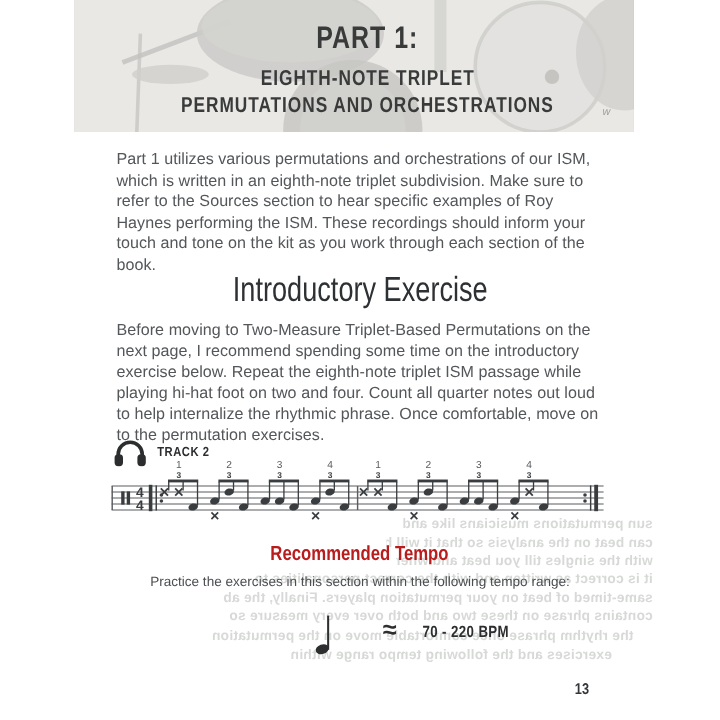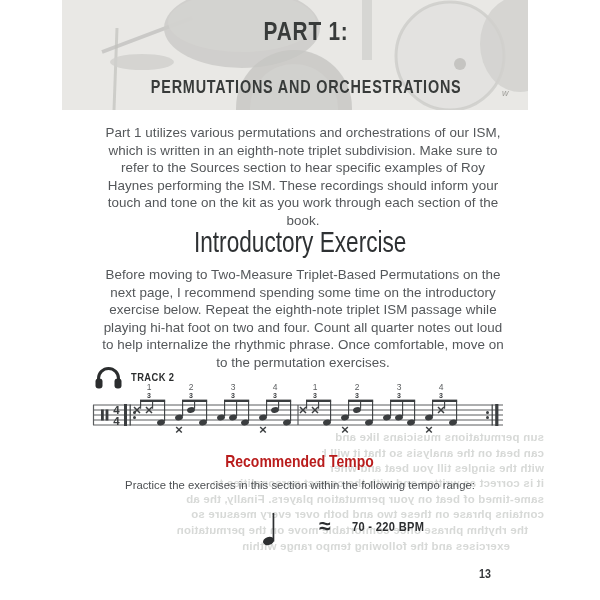--- a/index.html
+++ b/index.html
@@ -12,21 +12,21 @@
   .header-photo svg{position:absolute;left:0;top:0;}
   .header-titles{position:absolute;left:0;top:0;width:100%;height:100%;text-align:center;z-index:2;margin-left:11px;}
   .h-line{display:block;width:100%;text-align:center;color:#383b3a;font-weight:bold;}
   .h-line > span{display:inline-block;transform:scaleX(0.8);transform-origin:50% 50%;letter-spacing:1px;white-space:nowrap;}
   .h-title{position:absolute;top:16px;left:0;font-size:26px;}
   .h-sub1{position:absolute;top:55px;left:0;font-size:18px;}
   .h-sub2{position:absolute;top:77px;left:0;font-size:18px;}
   
   .para{
     position:absolute;left:97px;width:412px;color:#54575a;
-    font-size:13.4px;line-height:17.6px;letter-spacing:0.05px;z-index:2;text-align:center;
+    font-size:13.4px;line-height:17.6px;letter-spacing:0.05px;z-index:2;
   }
   .para-1{top:124px;}
   .para-2{top:266px;}
   .sec-heading{position:absolute;top:226px;left:0;width:100%;text-align:center;color:#2e3133;font-weight:normal;font-size:29px;z-index:2;}
   .sec-heading > span{display:inline-block;transform:scaleX(0.78);transform-origin:50% 50%;}
   
   .track-row{position:absolute;left:94px;top:365px;height:24px;display:flex;align-items:center;z-index:2;}
   .track-label{margin-left:8px;color:#2b2d2e;font-weight:bold;font-size:11px;transform:scaleX(0.85);transform-origin:0 50%;letter-spacing:0.5px;}
   
   .notation{position:absolute;left:85px;top:380px;width:430px;height:64px;z-index:2;}
@@ -76,20 +76,21 @@
       <circle cx="388" cy="56" r="54" fill="#cfcec9" opacity="0.95"></circle>
       <circle cx="388" cy="56" r="54" fill="none" stroke="#a3a29d" stroke-width="3" opacity="0.7"></circle>
       <circle cx="398" cy="64" r="6" fill="#8d8c87" opacity="0.8"></circle>
       <ellipse cx="458" cy="44" rx="40" ry="48" fill="#b0afaa" opacity="0.8"></ellipse>
       <rect x="300" y="0" width="10" height="60" fill="#9a9994" opacity="0.5"></rect>
       <rect x="0" y="0" width="466" height="110" fill="#ffffff" opacity="0.42"></rect>
       <text x="440" y="96" font-size="9" fill="#8d8c87" opacity="0.8" font-style="italic">w</text>
     </svg>
     <div class="header-titles">
       <div class="h-line h-title"><span>PART 1:</span></div>
+      <div class="h-line h-sub1"><span>EIGHTH-NOTE TRIPLET</span></div>
       <div class="h-line h-sub2"><span>PERMUTATIONS AND ORCHESTRATIONS</span></div>
     </div>
   </div>
 
   <div class="para para-1">Part 1 utilizes various permutations and orchestrations of our ISM, which is written in an eighth-note triplet subdivision. Make sure to refer to the Sources section to hear specific examples of Roy Haynes performing the ISM. These recordings should inform your touch and tone on the kit as you work through each section of the book.</div>
 
   <div class="sec-heading"><span>Introductory Exercise</span></div>
   <div class="para para-2">Before moving to Two-Measure Triplet-Based Permutations on the next page, I recommend spending some time on the introductory exercise below. Repeat the eighth-note triplet ISM passage while playing hi-hat foot on two and four. Count all quarter notes out loud to help internalize the rhythmic phrase. Once comfortable, move on to the permutation exercises.</div>
 
   <div class="track-row">

